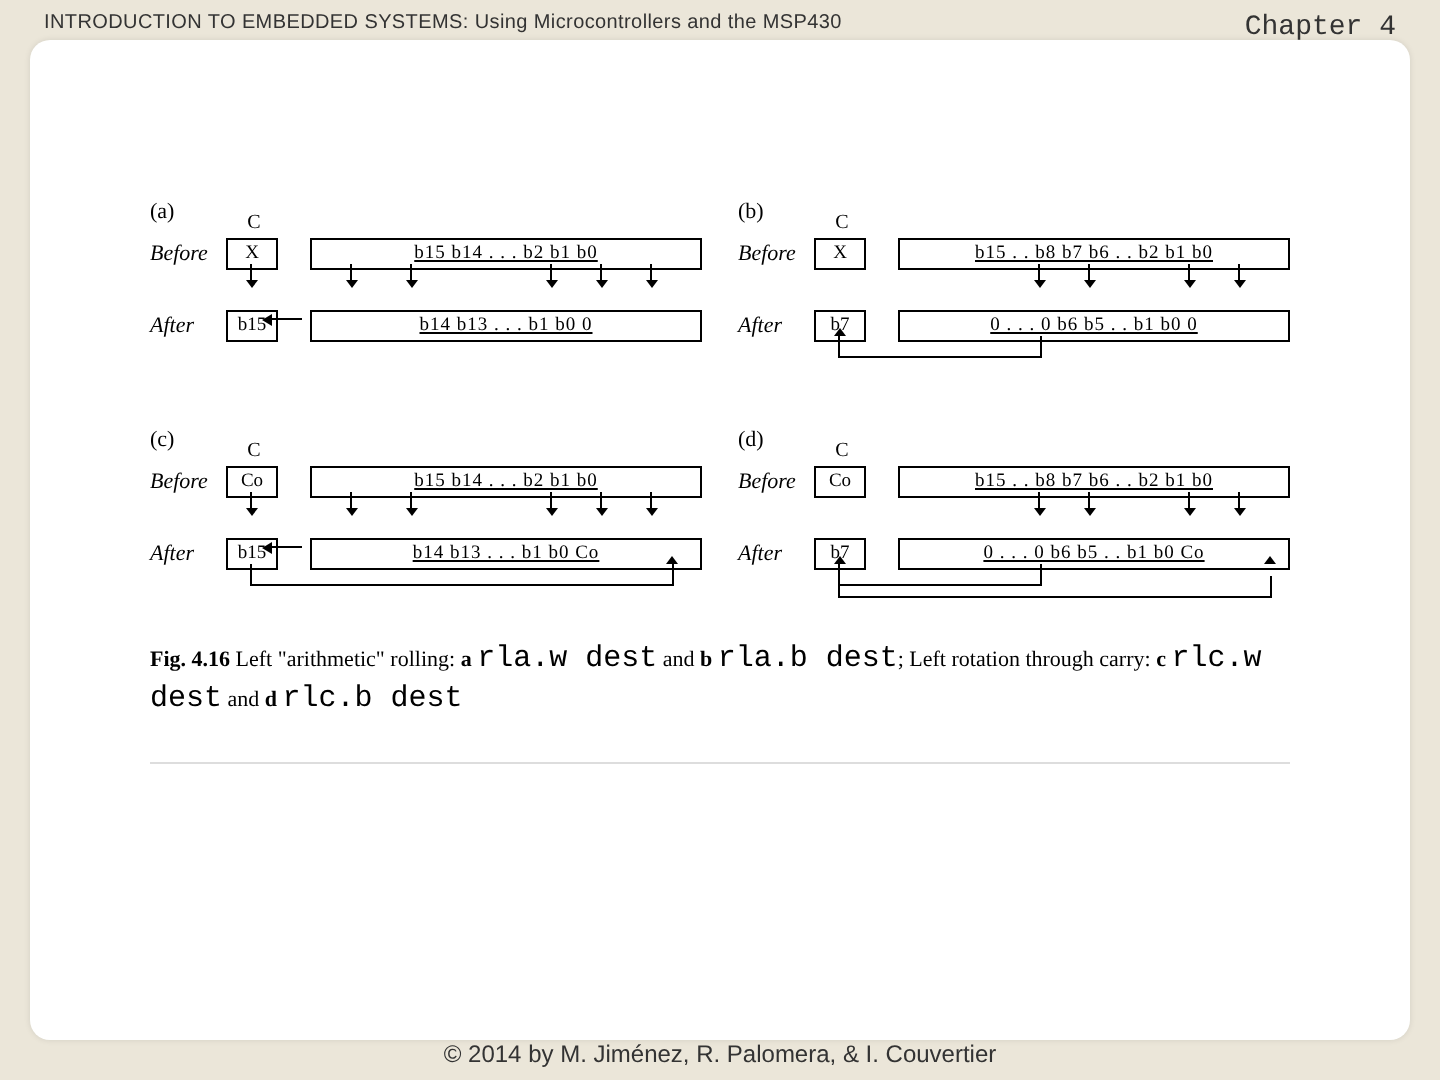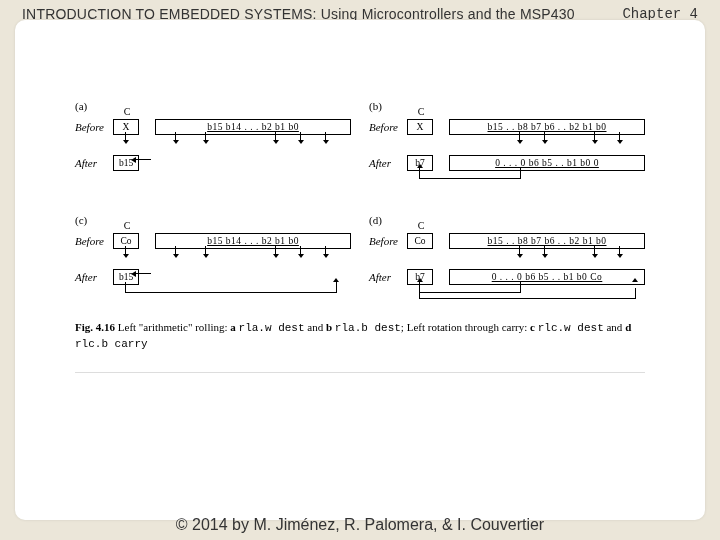--- a/index.html
+++ b/index.html
@@ -17,35 +17,35 @@
   .page {
     position: absolute;
     top: 20px; left: 15px; right: 15px; bottom: 20px;
     background: #ffffff;
     border-radius: 10px;
     box-shadow: 0 0 3px rgba(0,0,0,0.1);
   }
   .header-title {
     position: absolute;
     top: 6px; left: 22px;
-    font-size: 14px;
+    font-size: 10px;
     letter-spacing: 0.2px;
   }
   .header-chapter {
     position: absolute;
     top: 6px; right: 22px;
     font-size: 14px;
     font-family: Liberation Mono, monospace;
   }
   .footer {
     position: absolute;
     bottom: 6px;
     width: 100%;
     text-align: center;
-    font-size: 16px;
+    font-size: 12px;
   }
   .figure-area {
     position: absolute;
     top: 80px; left: 60px; right: 60px;
     font-family: "Times New Roman", serif;
     font-size: 11px;
     color: #000;
   }
   .panel-grid {
     display: grid;
@@ -134,21 +134,21 @@
     width: 0; height: 0;
     border-bottom: 4px solid #000;
     border-left: 3px solid transparent;
     border-right: 3px solid transparent;
   }
   .caption {
     margin-top: 18px;
     font-size: 11px;
     line-height: 1.35;
   }
-  .mono { font-family: "Courier New", monospace; font-size: 11px; }
+  .mono { font-family: "Courier New", monospace; font-size: 15px; }
   .sep {
     margin-top: 20px;
     border-top: 1px solid #ddd;
   }
 </style>
 </head>
 <body>
 
 <div class="header-title">INTRODUCTION TO EMBEDDED SYSTEMS: Using Microcontrollers and the MSP430</div>
 <div class="header-chapter">Chapter 4</div>
@@ -174,20 +174,21 @@
           <span class="da" style="left:200px"></span>
           <span class="da" style="left:225px"></span>
           <span class="da" style="left:250px"></span>
         </div>
         <div class="row">
           <div class="row-label">After</div>
           <div class="c-col">
             <div class="box small">b15</div>
           </div>
           <div class="arrow-left"></div>
+          <div class="box reg">b14  b13  .  .  .  b1  b0   0</div>
         </div>
       </div>
 
       <div class="panel">
         <div class="panel-label">(b)</div>
         <div class="row">
           <div class="row-label">Before</div>
           <div class="c-col">
             <div class="c-header">C</div>
             <div class="box small">X</div>
@@ -228,20 +229,21 @@
           <span class="da" style="left:200px"></span>
           <span class="da" style="left:225px"></span>
           <span class="da" style="left:250px"></span>
         </div>
         <div class="row">
           <div class="row-label">After</div>
           <div class="c-col">
             <div class="box small">b15</div>
           </div>
           <div class="arrow-left"></div>
+          <div class="box reg">b14  b13  .  .  .  b1  b0  Co</div>
         </div>
         <div class="wrap-line" style="left:50px; width:210px; top:68px;"></div>
         <div class="wrap-arrow-up" style="left:258px; top:64px;"></div>
       </div>
 
       <div class="panel">
         <div class="panel-label">(d)</div>
         <div class="row">
           <div class="row-label">Before</div>
           <div class="c-col">
@@ -265,20 +267,20 @@
         </div>
         <div class="wrap-line" style="left:50px; width:100px; top:68px;"></div>
         <div class="wrap-arrow-up" style="left:48px; top:64px;"></div>
         <div class="wrap-line" style="left:50px; width:215px; top:74px;"></div>
         <div class="wrap-arrow-up" style="left:263px; top:64px;"></div>
       </div>
 
     </div>
 
     <div class="caption">
-      <b>Fig. 4.16</b><span>  Left "arithmetic" rolling: </span><b>a </b><span class="mono">rla.w  dest</span><span> and </span><b>b </b><span class="mono">rla.b  dest</span><span>; Left rotation through carry: </span><b>c </b><span class="mono">rlc.w  dest</span><span> and </span><b>d </b><span class="mono">rlc.b  carry</span>
+      <b>Fig. 4.16</b><span>  Left "arithmetic" rolling: </span><b>a </b><span class="mono">rla.w  dest</span><span> and </span><b>b </b><span class="mono">rla.b  dest</span><span>; Left rotation through carry: </span><b>c </b><span class="mono">rlc.w  dest</span><span> and </span><b>d </b><span class="mono">rlc.b  dest</span>
     </div>
 
     <div class="sep"></div>
   </div>
 </div>
 
 <div class="footer">© 2014 by M. Jiménez, R. Palomera, &amp; I. Couvertier</div>
 
 </body></html>

